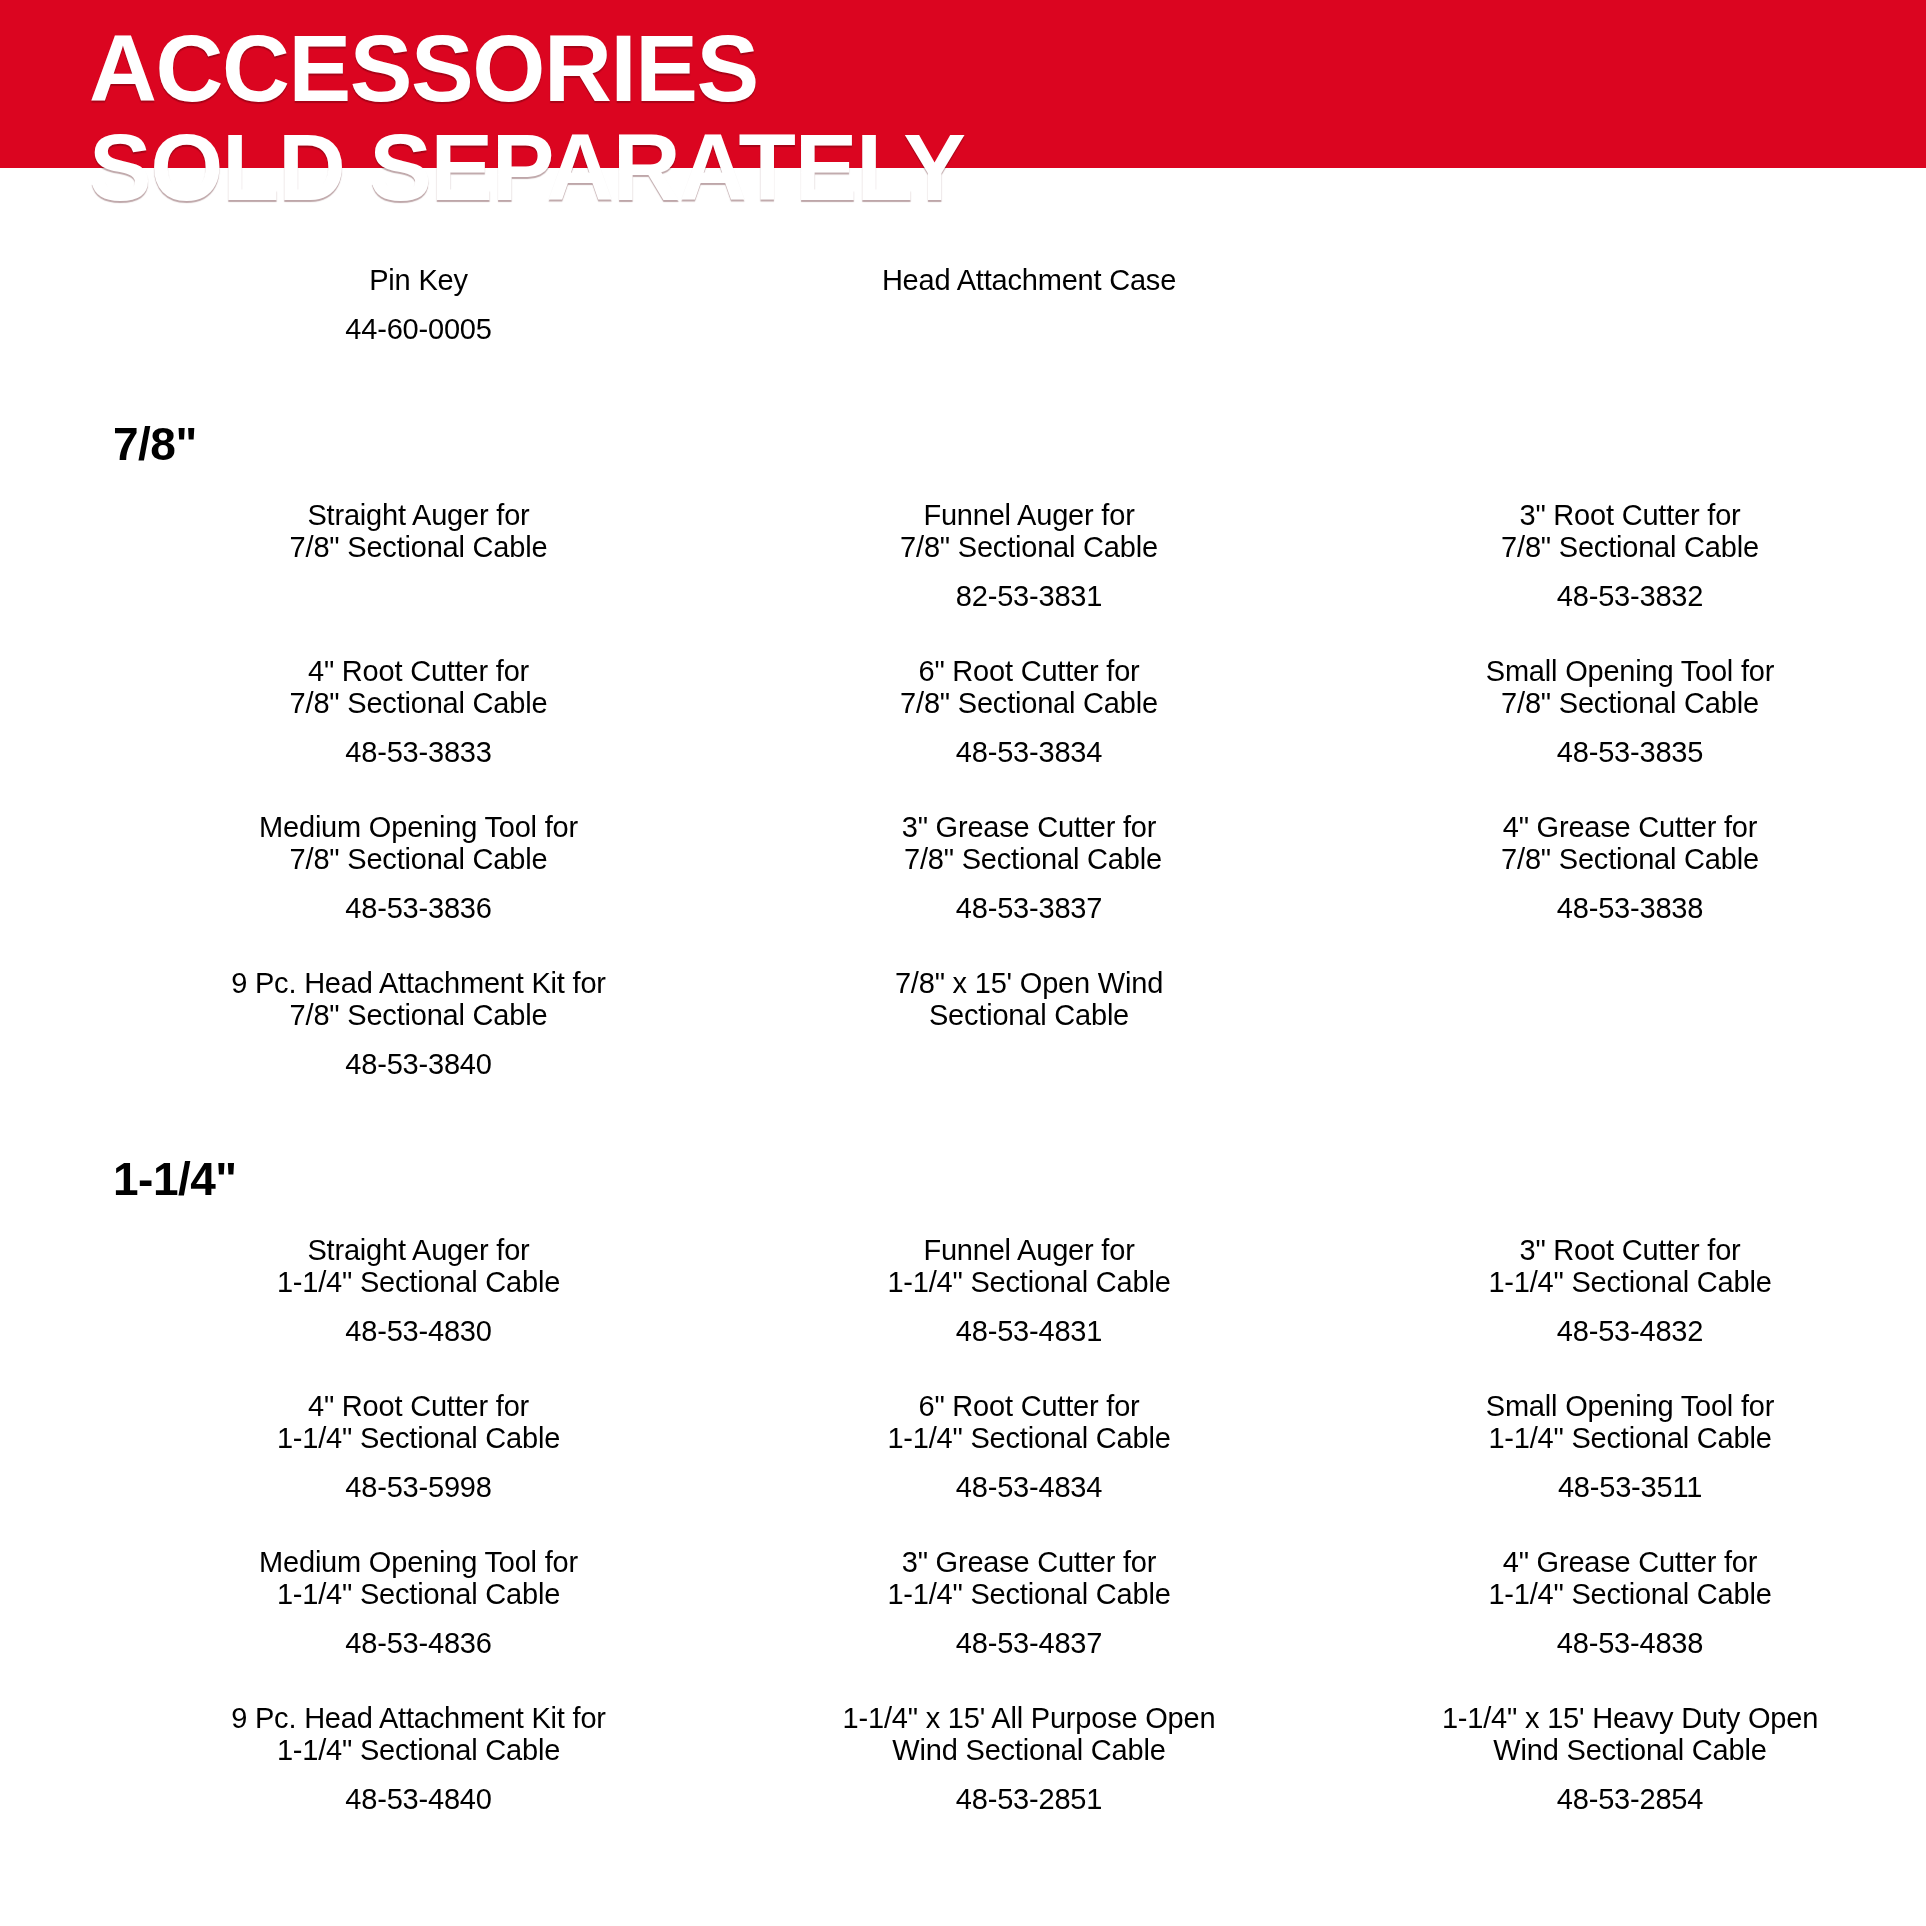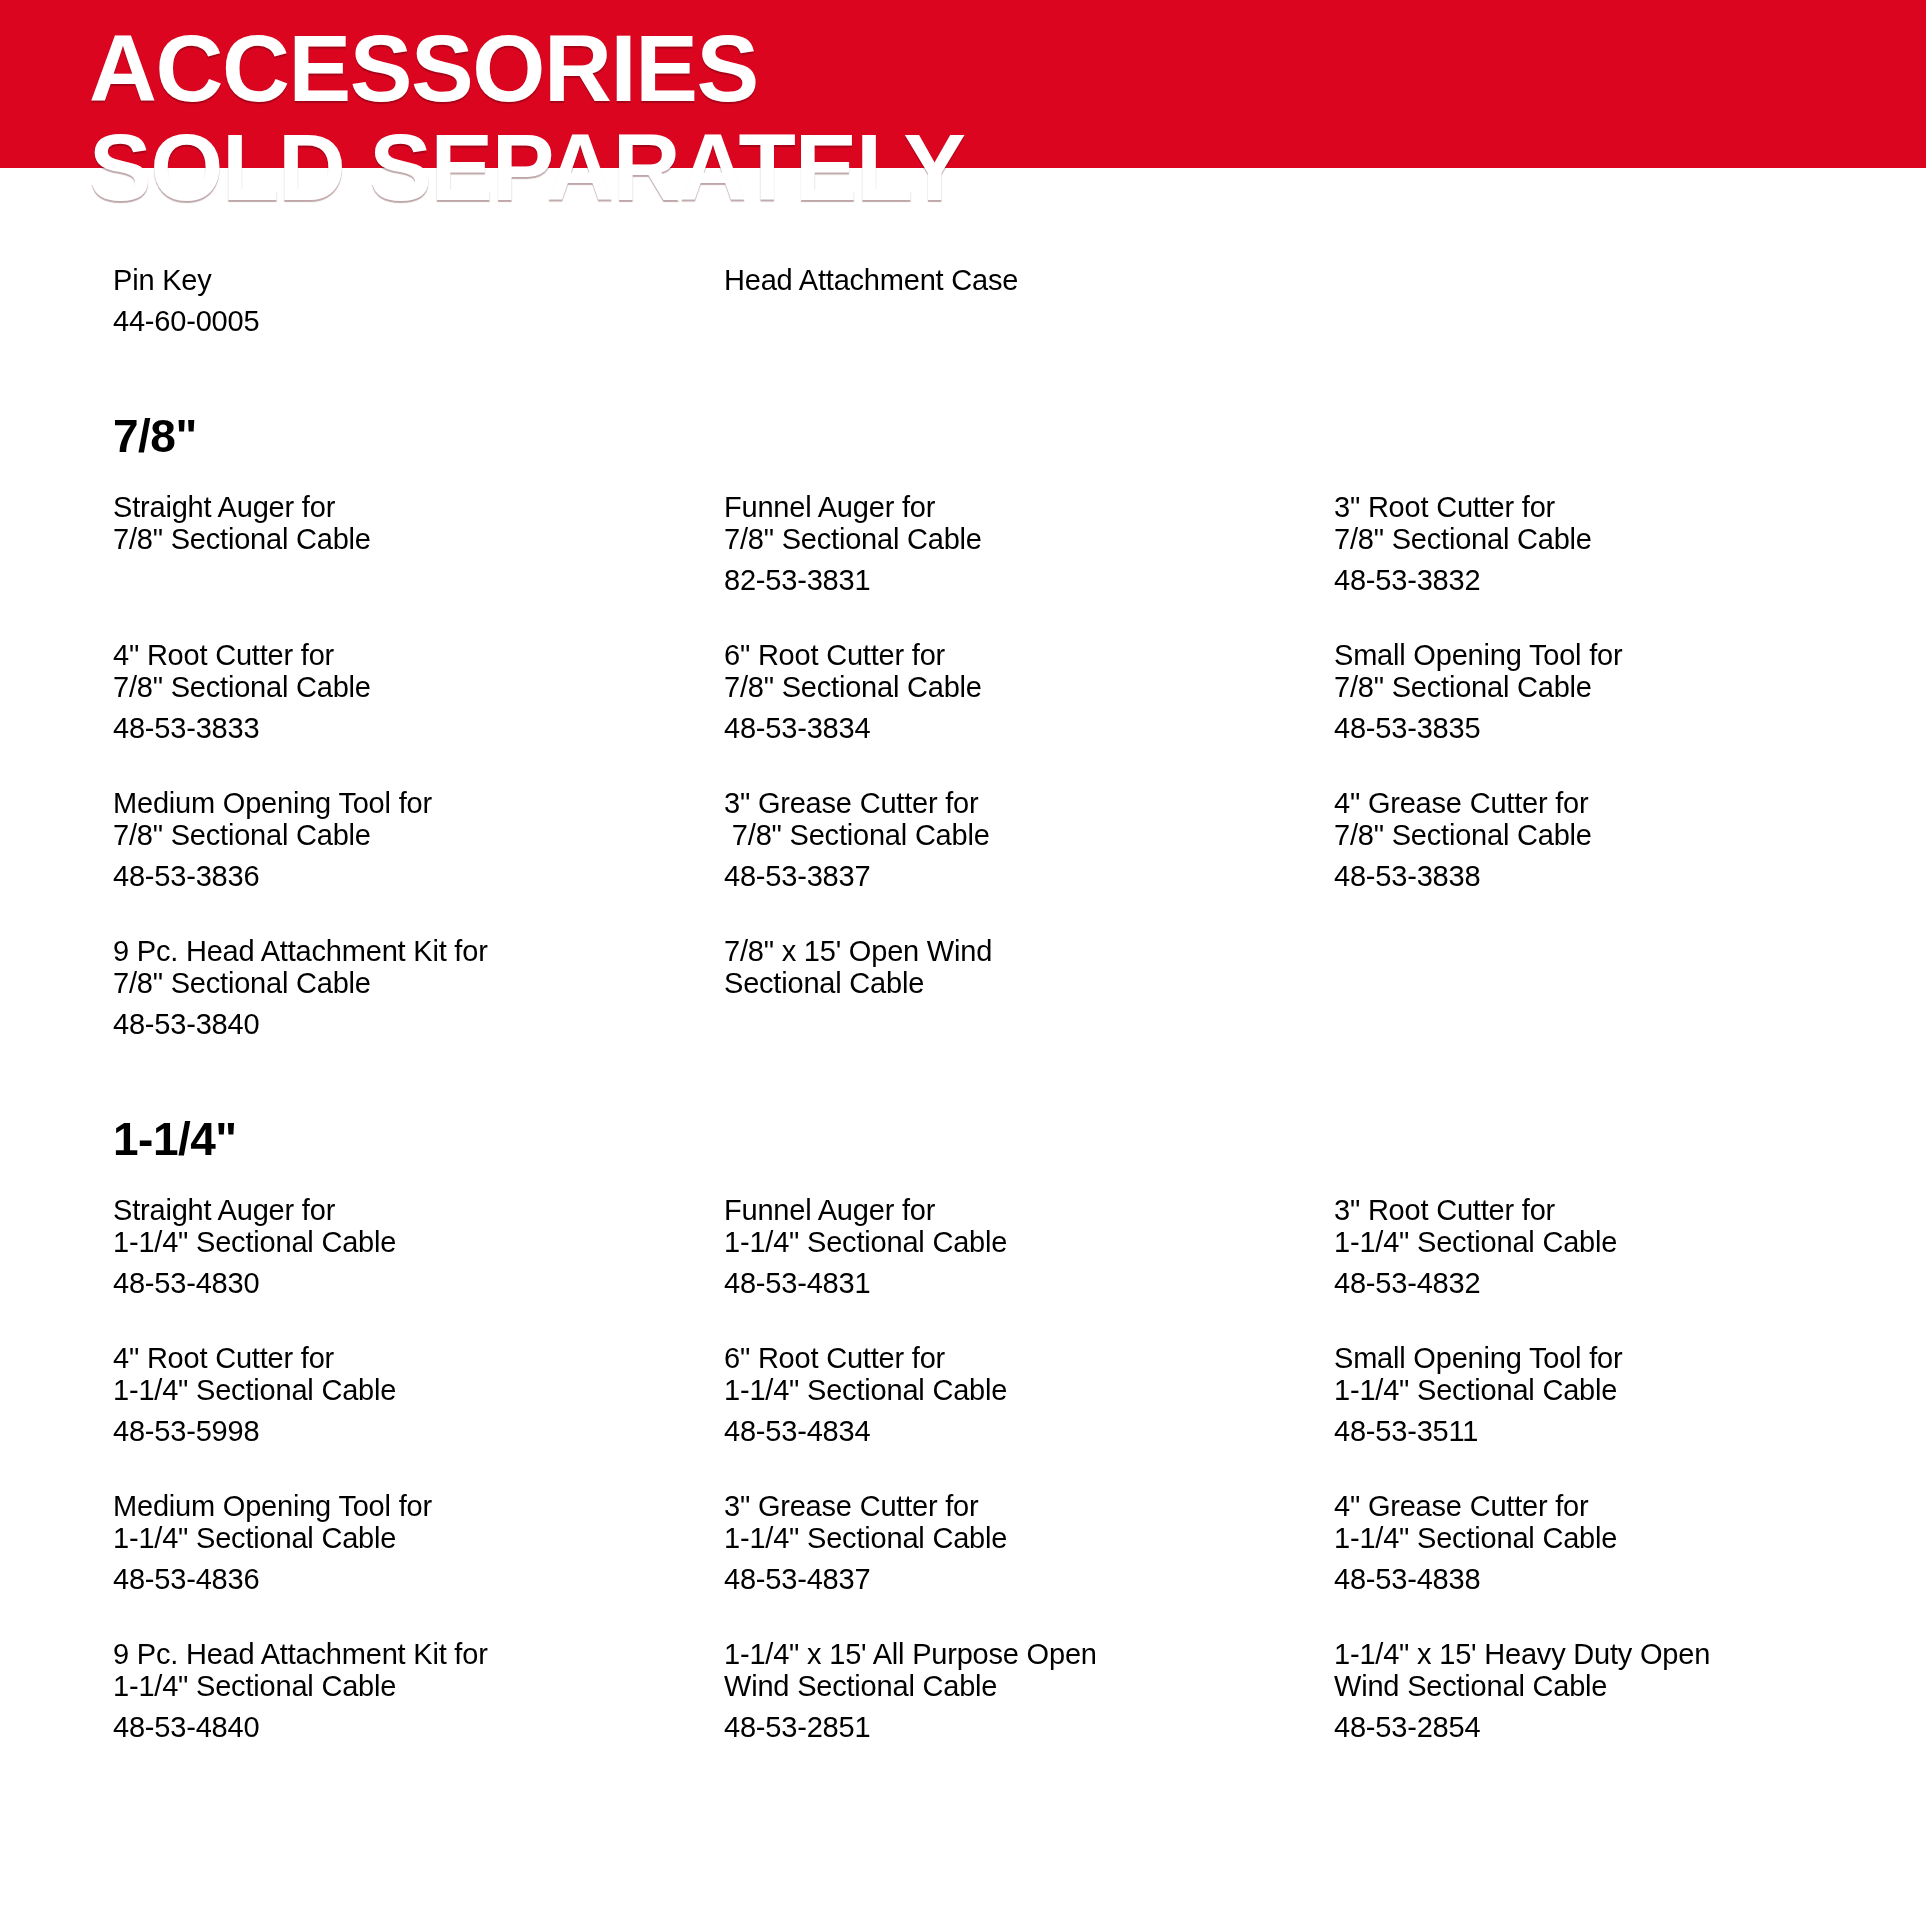--- a/index.html
+++ b/index.html
@@ -39,32 +39,33 @@
     letter-spacing: -0.5px;
     margin: 31px 0 29px 0;
   }
   .row-grid {
     display: grid;
     grid-template-columns: 611px 610px 592px;
     align-items: start;
   }
   .cell {
     margin-bottom: 43px;
+    text-align: center;
   }
   .item-name {
     font-size: 29px;
     line-height: 32px;
     letter-spacing: -0.2px;
     white-space: pre-wrap;
   }
   .item-part {
     font-size: 29px;
     line-height: 32px;
     letter-spacing: -0.2px;
-    margin-top: 9px;
+    margin-top: 17px;
   }
 </style>
 </head>
 <body style="background: rgb(255, 255, 255); color: rgb(0, 0, 0);">
 
 <header class="banner" style="background: rgb(219, 5, 32);">
   <div class="banner-title" style="color: rgb(255, 255, 255);">
     <div>ACCESSORIES</div>
     <div>SOLD SEPARATELY</div>
   </div>

